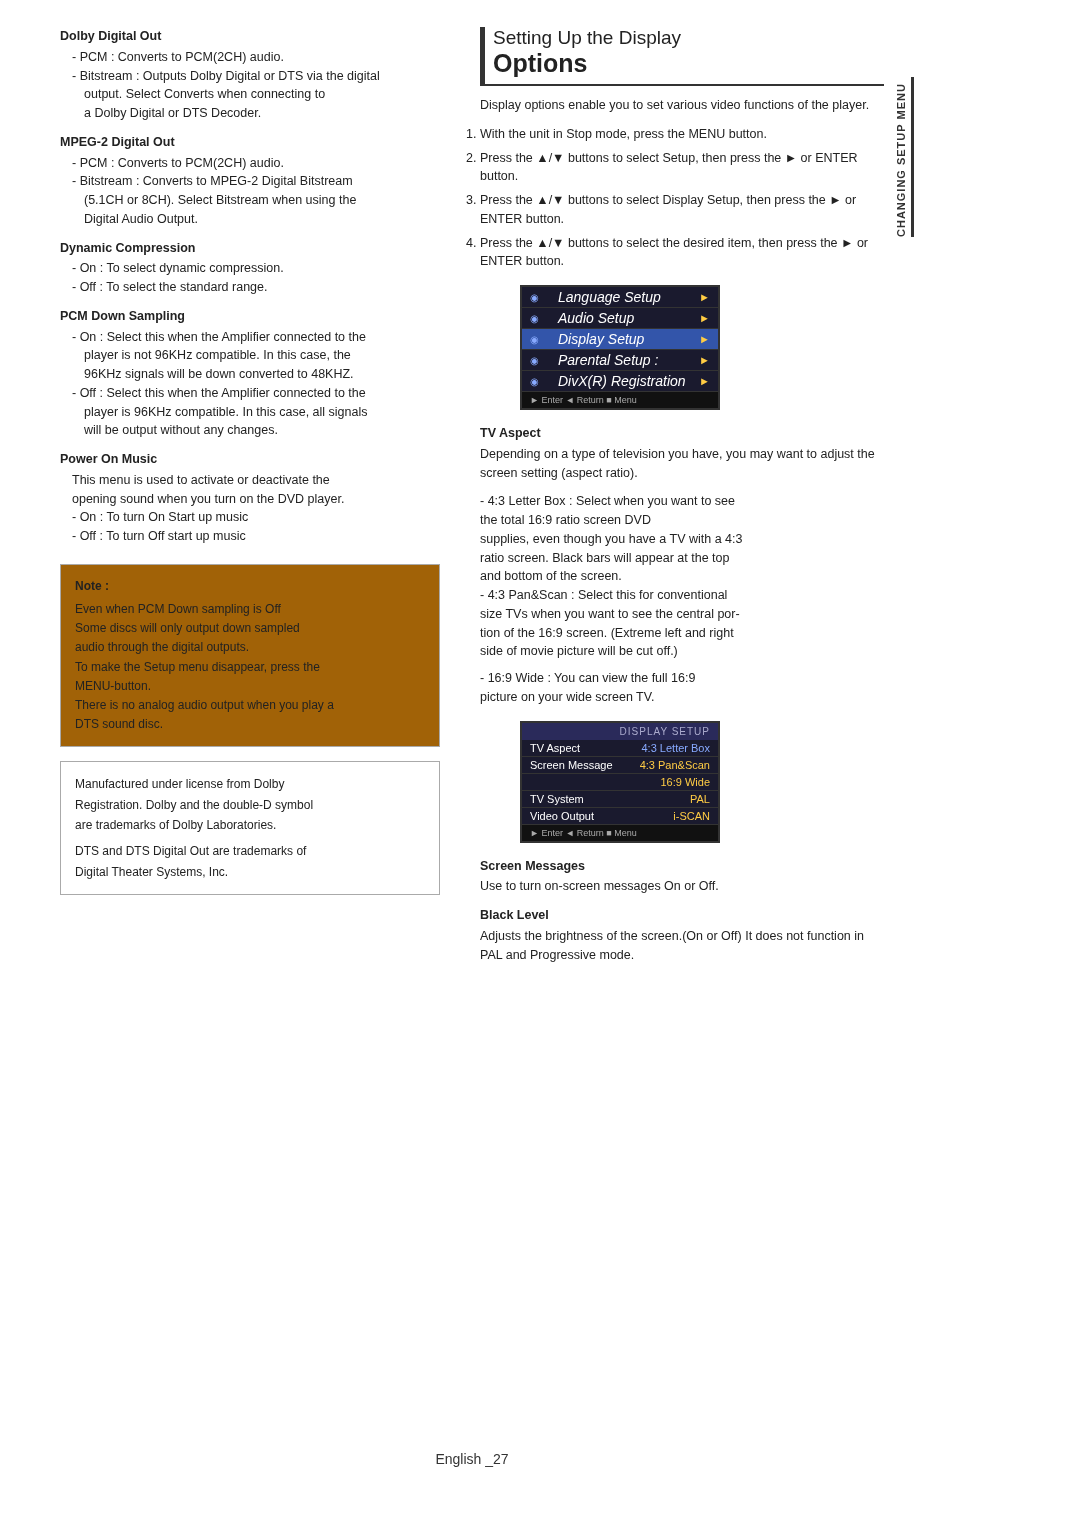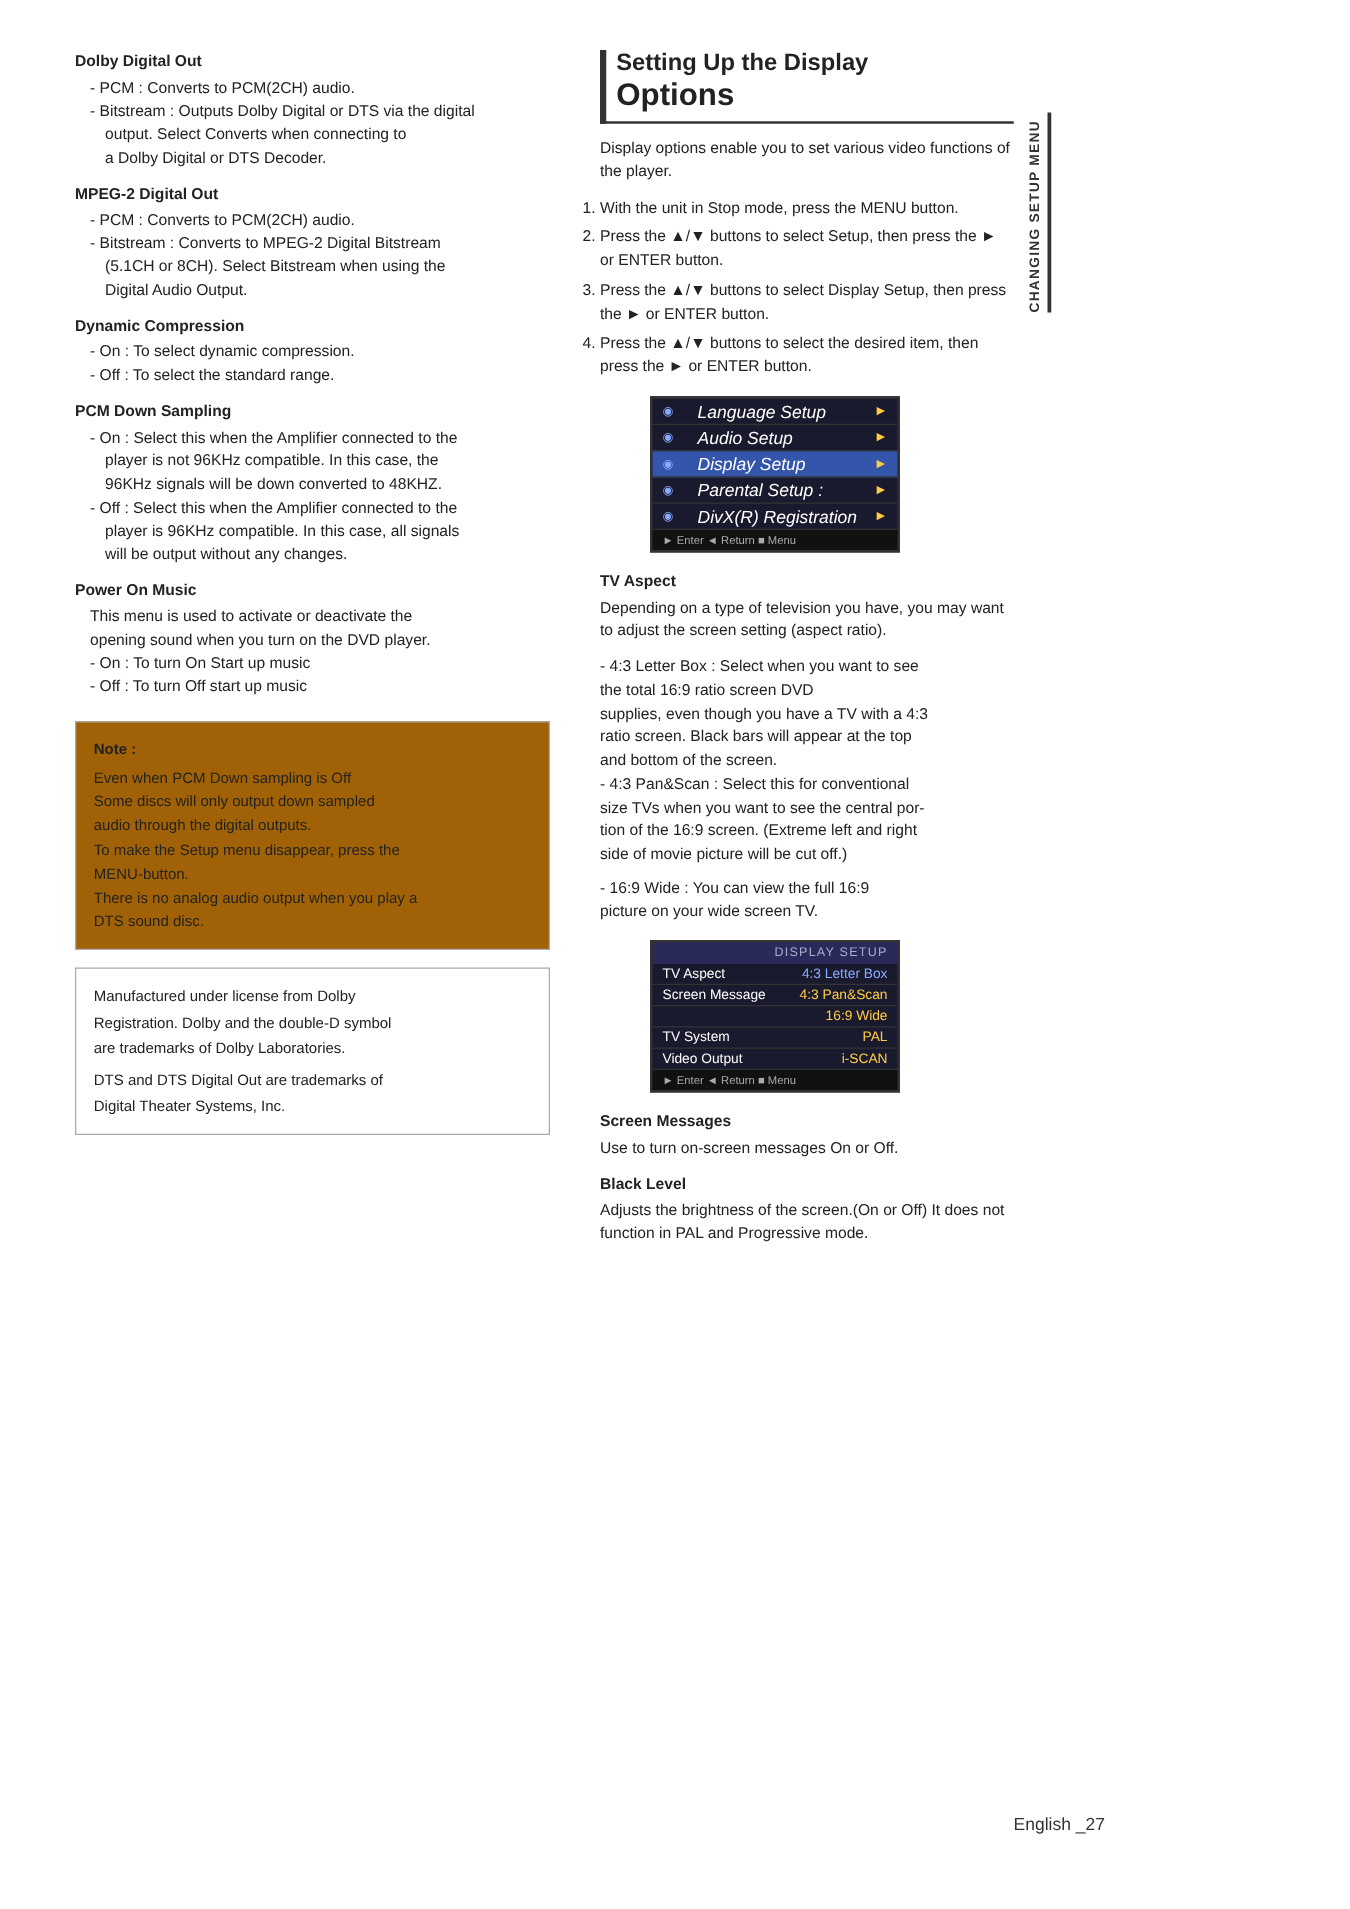--- a/index.html
+++ b/index.html
@@ -9,23 +9,23 @@
       background: #ffffff;
       font-family: Arial, sans-serif;
       font-size: 13px;
       color: #222;
       position: relative;
     }
 
     .page-container {
       width: 944px;
       min-height: 1527px;
-      padding: 40px 60px 60px 60px;
-      display: flex;
-      flex-direction: row;
+      padding: 27px 60px 60px 60px;
+      display: flex;
+      flex-direction: column;
     }
 
     .main-content {
       display: flex;
       flex-direction: row;
       gap: 40px;
       flex: 1;
     }
 
     .left-column {
@@ -65,21 +65,21 @@
       border-bottom: 2px solid #333;
       padding-bottom: 6px;
       padding-left: 8px;
       border-left: 5px solid #333;
       display: flex;
       flex-direction: column;
     }
 
     .section-heading .title-line1 {
       font-size: 19px;
-      font-weight: bold;
+      font-weight: normal;
     }
     .section-heading .title-line2 {
       font-size: 25px;
       font-weight: bold;
     }
 
     
     .text-block {
       margin-bottom: 10px;
       line-height: 1.5;
@@ -226,21 +226,21 @@
       background: #111;
       padding: 3px 8px;
       font-size: 9px;
       color: #aaa;
       display: flex;
       gap: 10px;
     }
 
     
     .page-footer {
-      text-align: right;
+      text-align: center;
       margin-top: auto;
       padding-top: 30px;
       font-size: 14px;
       color: #333;
     }
   </style>
 </head>
 <body>
 
 <div class="page-container">

